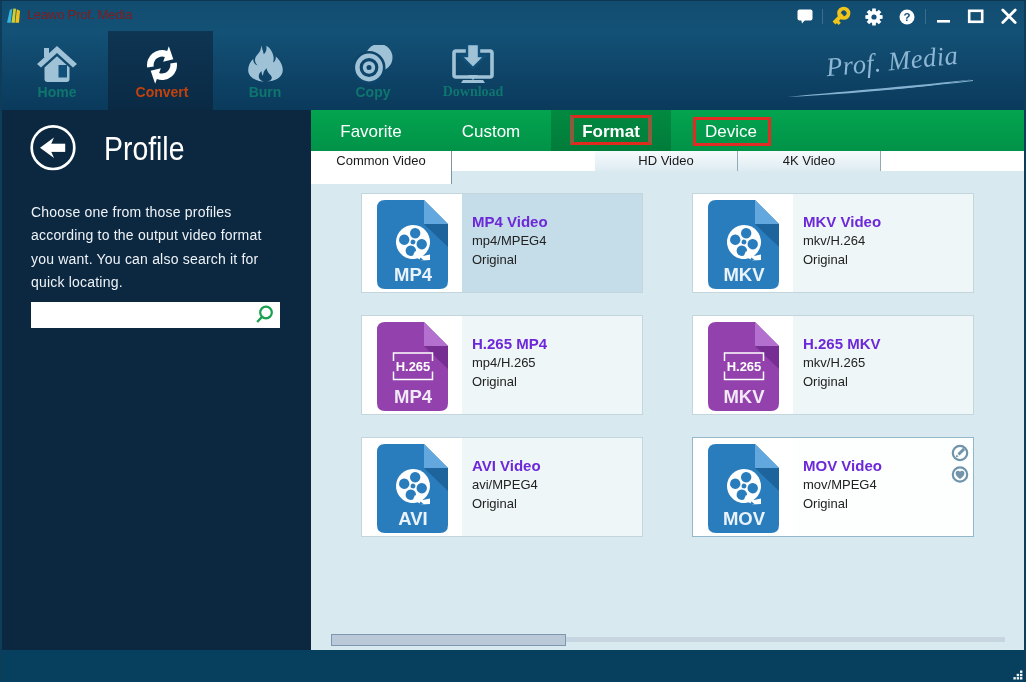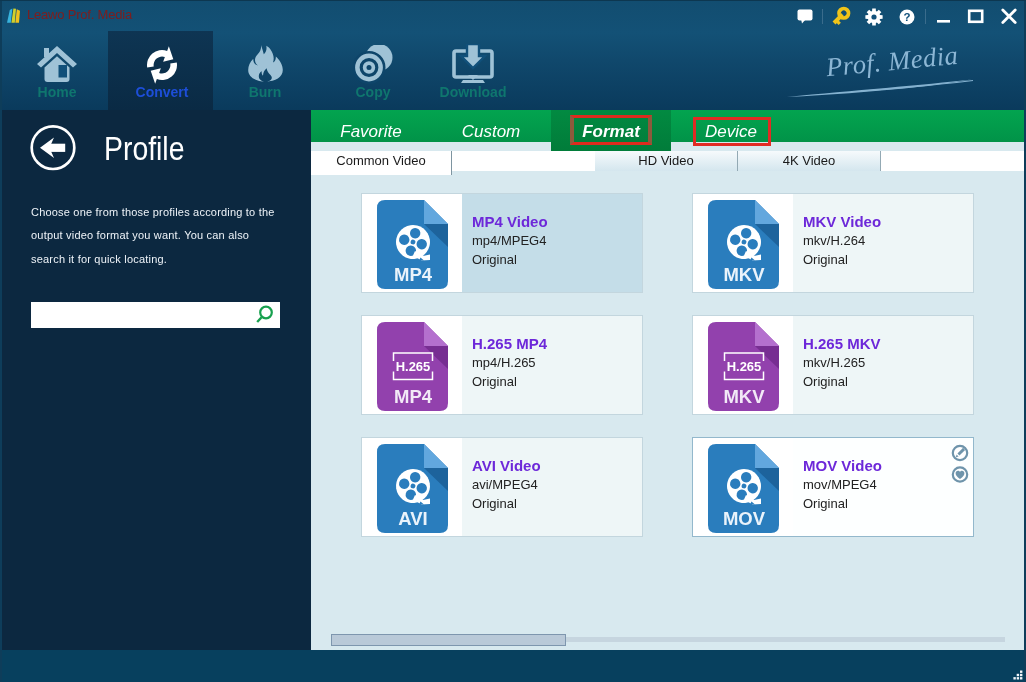--- a/index.html
+++ b/index.html
@@ -16,33 +16,33 @@
 
   
   .navitem { top:32px; width:104px; height:78px; text-align:center; }
   .navlabel { position:absolute; left:0; width:100%; top:52px; font-size:14px; font-weight:bold; color:#0f766e; }
   #nav-convert { left:108px; top:31px; width:105px; height:79px;
     background:linear-gradient(180deg,#0e3553 0%,#0a2a44 100%); }
 
   
   #sidebar { left:0; top:110px; width:311px; height:540px; background:#0c2840; }
   #side-title { left:104px; top:130px; color:#ffffff; font-size:33px; font-weight:400; transform:scaleX(0.86); transform-origin:0 0; }
-  #side-para { left:31px; top:201px; width:252px; color:#eef3f8; font-size:11px; line-height:23.3px; letter-spacing:0.2px; }
+  #side-para { left:31px; top:201px; width:252px; color:#eef3f8; font-size:14px; line-height:23.3px; letter-spacing:0.2px; }
   #side-search { left:31px; top:302px; width:249px; height:26px; background:#ffffff; }
 
   
-  #greenbar { left:311px; top:110px; width:715px; height:32px;
-    background:linear-gradient(180deg,#03a44f 0%,#019348 100%);font-style:italic; }
+  #greenbar { left:311px; top:110px; width:715px; height:41px;
+    background:linear-gradient(180deg,#03a44f 0%,#019348 100%); }
   .gtab { position:absolute; top:0; width:120px; height:41px; line-height:41px; text-align:center;
     color:#ffffff; font-size:17px; line-height:44px !important; }
   #gtab-format { background:linear-gradient(180deg,#028a41 0%,#017c3a 100%); font-weight:bold; }
 
   
   #subtabs { left:311px; top:151px; width:715px; height:20px; background:#ffffff; }
-  .stab { position:absolute; top:0; width:143px; height:24px; line-height:20px; text-align:center;
+  .stab { position:absolute; top:0; width:143px; height:33px; line-height:20px; text-align:center;
     font-size:13px; color:#1a1a1a;
     background:linear-gradient(180deg,#f6fafc 0%,#cfe3ec 100%);
     border-bottom:1px solid #7e95a1; border-right:1px solid #93a9b4; }
   .stab.sel { background:#ffffff; border-bottom:none; border-right:1px solid #7e95a1; z-index:2; }
 
   
   #content { left:311px; top:171px; width:715px; height:479px; background:#d8e9ef; }
   .card { position:absolute; width:282px; height:100px; background:#eef6f7; border:1px solid #c3d6de; }
   .card .iconzone { position:absolute; left:0; top:0; width:100px; height:98px; background:#ffffff; }
   .card.sel { background:#c4dde8; }
@@ -126,38 +126,38 @@
     </svg>
     <div class="navlabel">Home</div>
   </div>
   <div class="navitem abs" style="left:110px;">
     <svg class="abs" style="left:33px; top:14px;" width="38" height="38" viewBox="0 0 38 38">
       <g fill="#ffffff">
         <path d="M4.23,21.60 A15.0,15.0 0 0 1 24.13,4.90 L25.84,0.21 L30.32,13.23 L20.16,15.81 L21.87,11.11 A8.4,8.4 0 0 0 10.73,20.46 Z"></path>
         <path d="M4.23,21.60 A15.0,15.0 0 0 1 24.13,4.90 L25.84,0.21 L30.32,13.23 L20.16,15.81 L21.87,11.11 A8.4,8.4 0 0 0 10.73,20.46 Z" transform="rotate(180 19 19)"></path>
       </g>
     </svg>
-    <div class="navlabel" style="color:#1d4ed8;">Convert</div>
+    <div class="navlabel" style="color:#c2410c;">Convert</div>
   </div>
   <div class="navitem abs" style="left:213px;">
     <svg class="abs" style="left:33px; top:13px;" width="38" height="39" viewBox="0 0 38 39">
       <path fill="#9fc2d6" fill-rule="evenodd" d="M15,0 C 15.5,4 14,7 11.5,9.5 C 10,11 9,13 9,15 C 9,17.5 10.2,19.5 12,20.5 C 8.8,19.8 7,17 7.3,13.8 C 4,17 2.2,21 2.2,25 C 2.2,32 9.5,36.5 19.5,36.5 C 29.5,36.5 36.8,32 36.8,25 C 36.8,19.5 33.5,15 29.8,11.5 C 30,14.5 29,16.5 27,17.5 C 28.5,13.5 27.5,8.5 24.5,4.5 C 23.5,3 21.8,1.5 20.3,0.8 C 21,4.5 20,7.5 17.8,9.3 C 17,6 16,2.8 15,0 Z M19.5,36.5 C 15.5,36.5 12.8,34.3 12.8,31.2 C 12.8,29 14,27.2 15.8,26.3 C 15.4,28.2 15.9,29.8 17,30.8 C 17.2,27.2 18.6,25.2 20.6,23.3 C 21,26.2 22.6,28.2 24.2,29.8 C 25.2,30.8 25.8,31.8 25.8,32.8 C 25.8,35.2 23.2,36.5 19.5,36.5 Z"></path>
     </svg>
     <div class="navlabel">Burn</div>
   </div>
   <div class="navitem abs" style="left:321px;text-align:center;">
     <svg class="abs" style="left:32px; top:13px;" width="40" height="39" viewBox="0 0 40 39">
       <circle cx="26" cy="12.5" r="13.5" fill="#9fc2d6"></circle>
       <circle cx="16" cy="22.5" r="15.2" fill="#9fc2d6" stroke="#0e456a" stroke-width="2.6"></circle>
       <circle cx="16" cy="22.5" r="7.8" fill="none" stroke="#0e456a" stroke-width="3.2"></circle>
       <circle cx="16" cy="22.5" r="2.5" fill="#0e456a"></circle>
     </svg>
     <div class="navlabel">Copy</div>
   </div>
-  <div class="navitem abs" style="left:421px;">
+  <div class="navitem abs" style="left:421px;font-family:Liberation Serif, serif;">
     <svg class="abs" style="left:30px; top:12px;" width="44" height="40" viewBox="0 0 44 40">
       <rect x="3" y="7" width="38" height="26" rx="2" fill="none" stroke="#9fc2d6" stroke-width="3.6"></rect>
       <polygon points="22,36 27,31 17,31" fill="#9fc2d6"></polygon>
       <path d="M12,36 L32,36 L34,39 L10,39 Z" fill="#9fc2d6"></path>
       <polygon points="16,0 28,0 28,12 34,12 22,24 10,12 16,12" fill="#9fc2d6" stroke="#11507a" stroke-width="2.4"></polygon>
     </svg>
     <div class="navlabel">Download</div>
   </div>
 
   <div id="sidebar" class="abs"></div>

